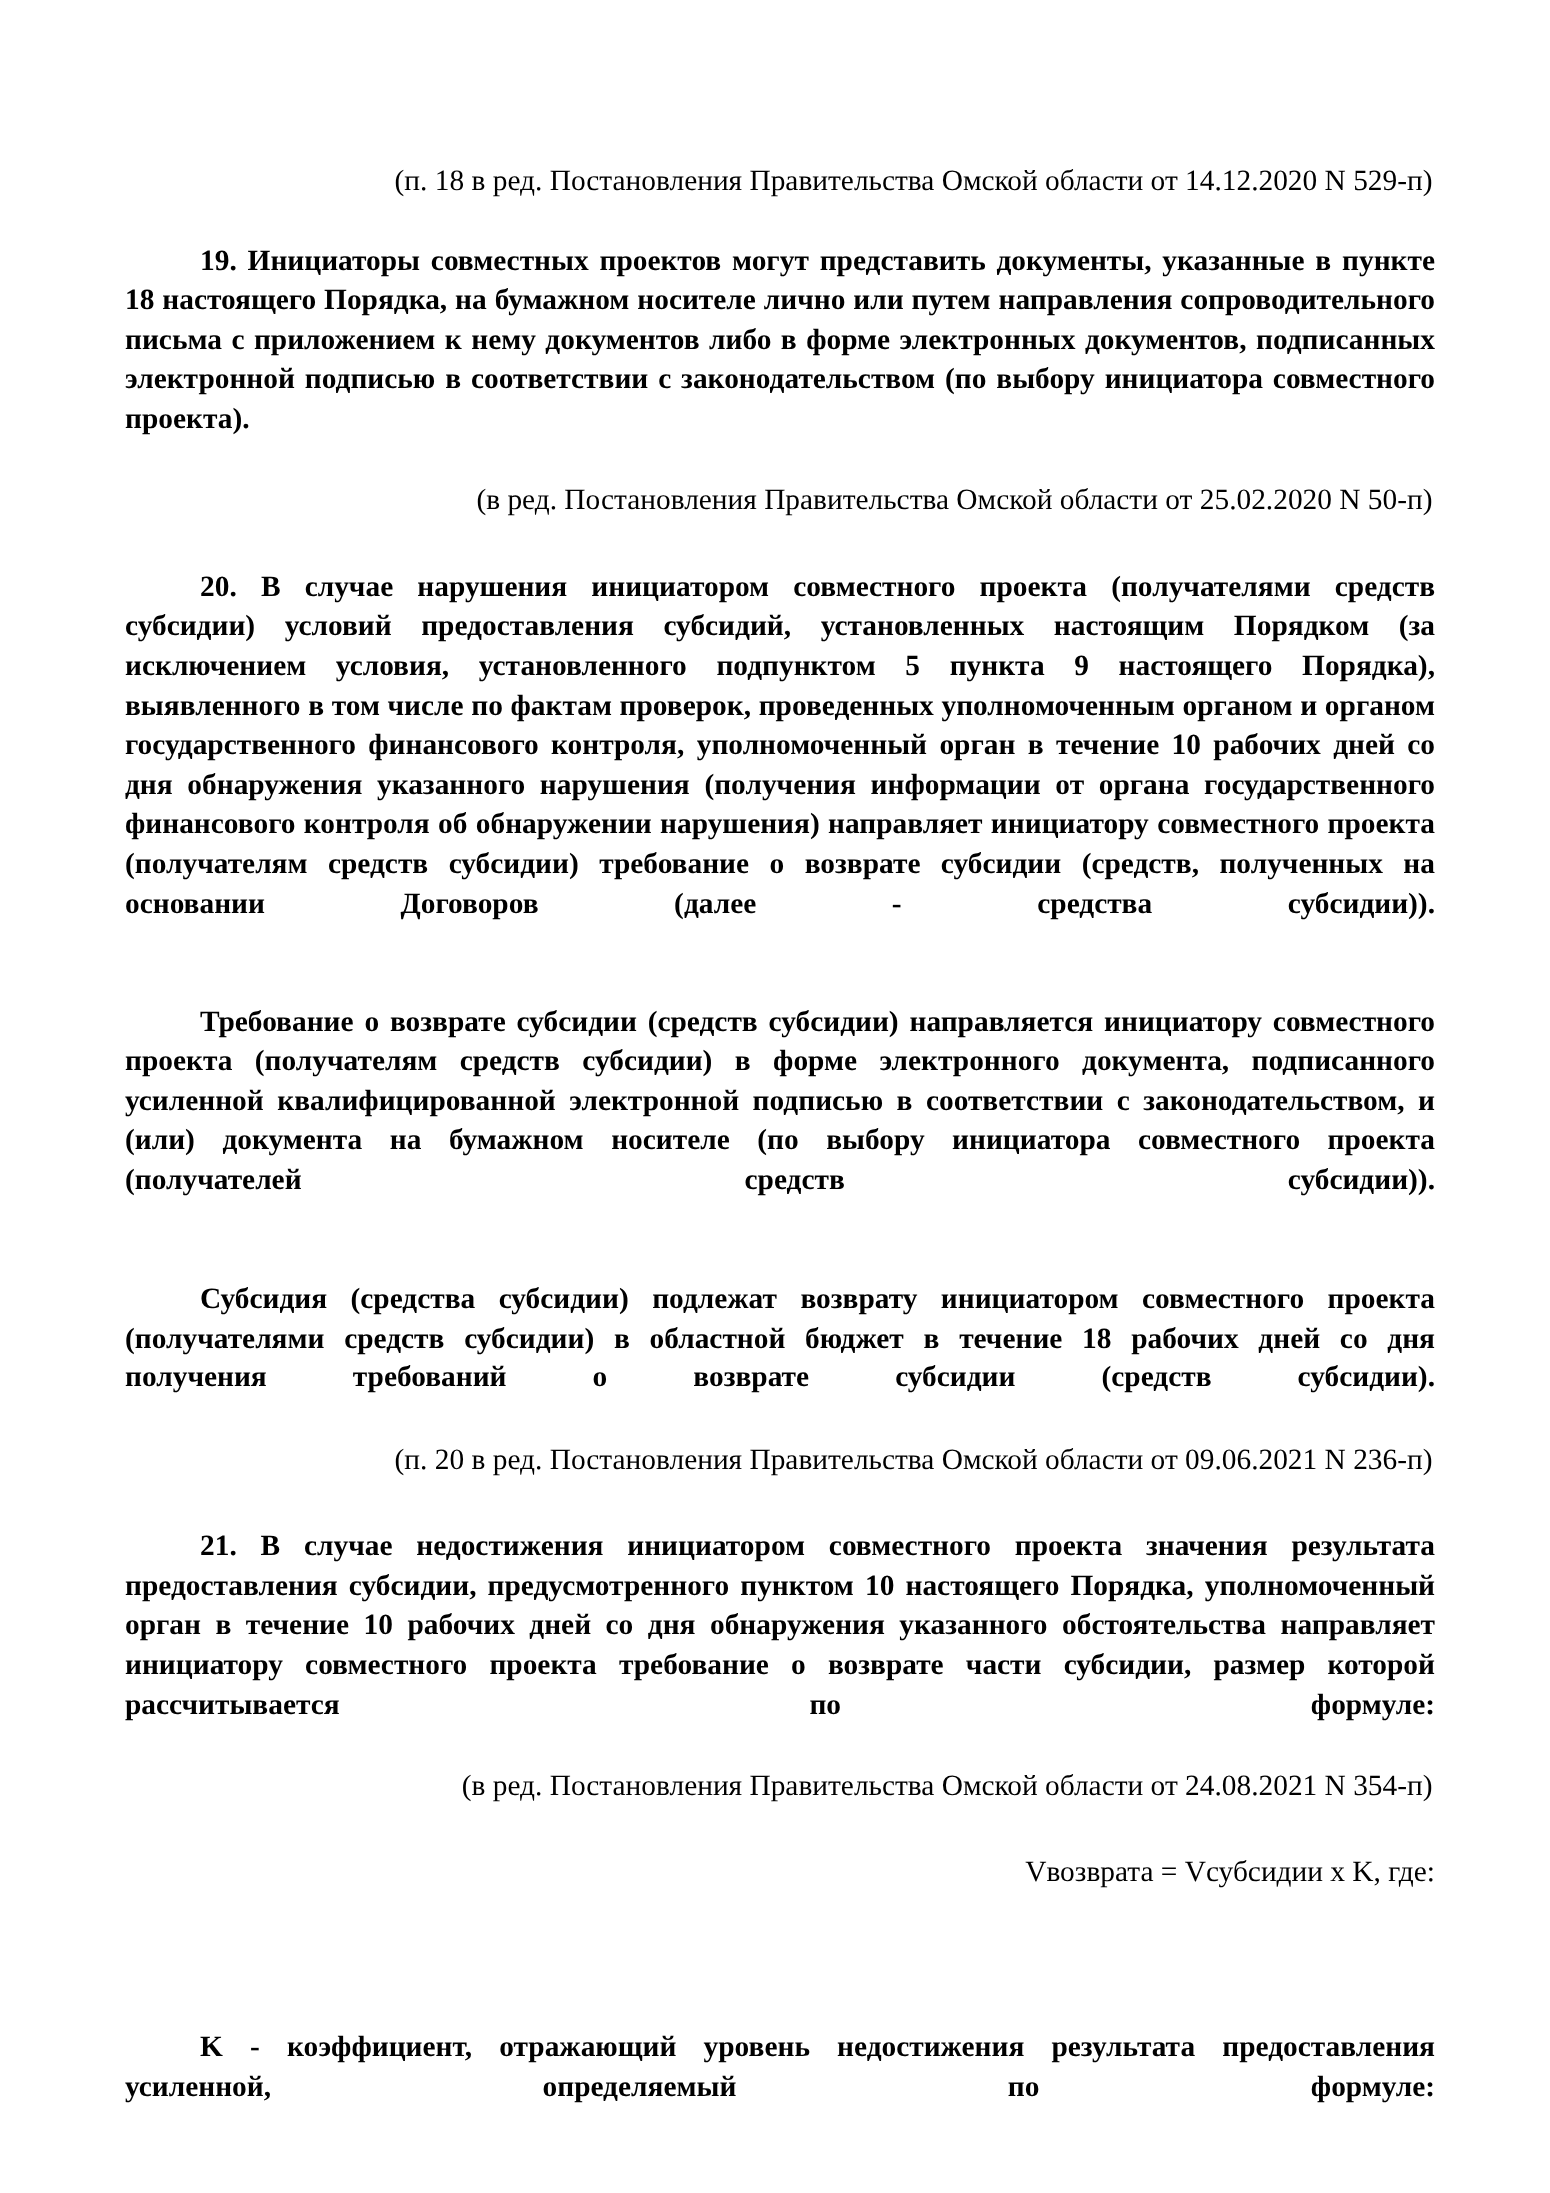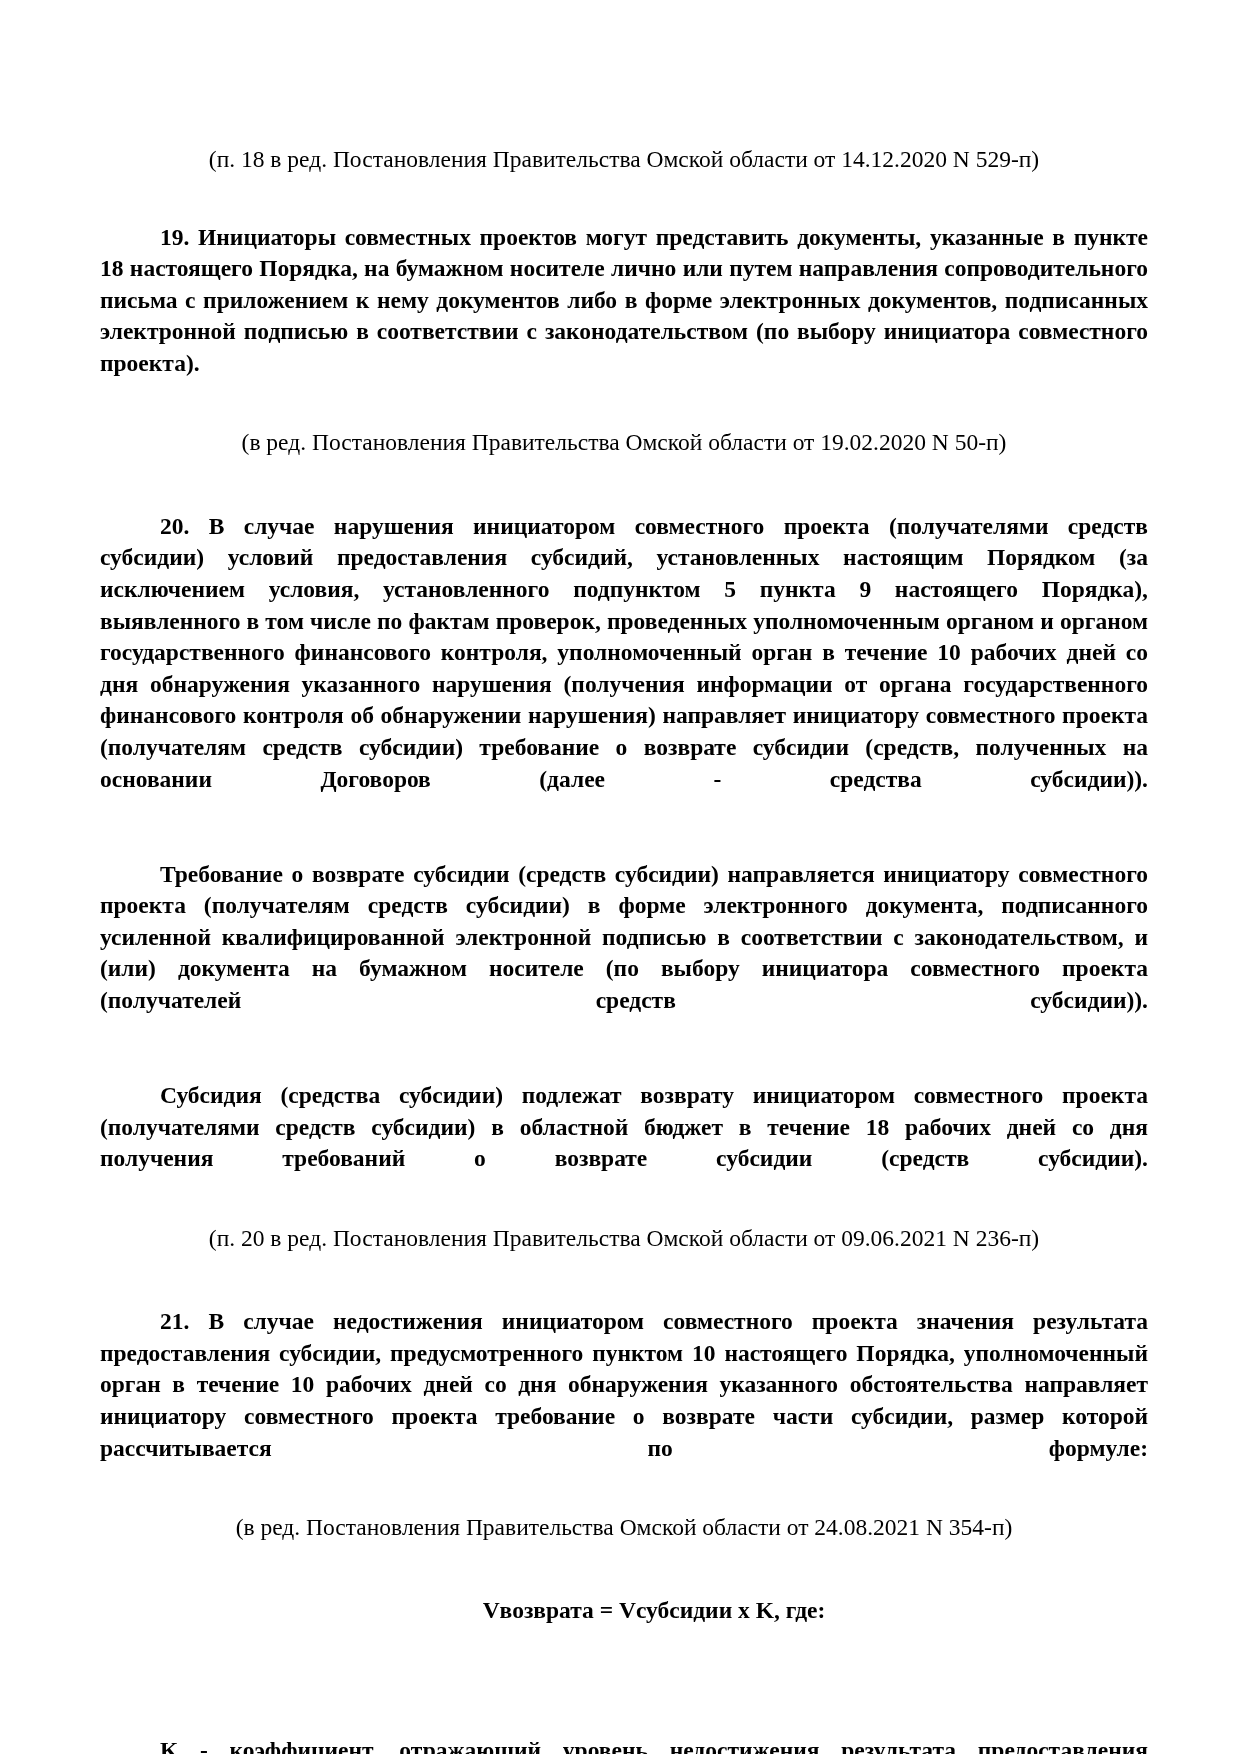--- a/index.html
+++ b/index.html
@@ -45,51 +45,50 @@
   .para.indent::after,
   .para.block::after {
     content: "";
     display: inline-block;
     width: 100%;
   }
   
   .ref {
     font-size: 23.5px;
     line-height: 31.6px;
-    text-align: center;
-    margin: 16px;
+    text-align: right;
+    margin: 2px;
     text-indent: 0;
   }
   
   .formula {
     font-size: 23.5px;
     line-height: 31.6px;
-    text-align: center;
+    text-align: right;
     margin: 0;
     text-indent: 0;
     padding-left: 60px;
-    font-weight: bold;
   }
   .gap-md { height: 30px; }
   .gap-lg { height: 32px; }
   .gap-xl { height: 36px; }
 </style>
 </head>
 <body>
 
 <div class="page">
   <div class="content">
 
     <p class="ref">(п. 18 в ред. Постановления Правительства Омской области от 14.12.2020 N 529-п)</p>
 
     <div class="gap-md"></div>
 
     <p class="para indent">19. Инициаторы совместных проектов могут представить документы, указанные в пункте 18 настоящего Порядка, на бумажном носителе лично или путем направления сопроводительного письма с приложением к нему документов либо в форме электронных документов, подписанных электронной подписью в соответствии с законодательством (по выбору инициатора совместного проекта).</p>
 
-    <p class="ref">(в ред. Постановления Правительства Омской области от 19.02.2020 N 50-п)</p>
+    <p class="ref">(в ред. Постановления Правительства Омской области от 25.02.2020 N 50-п)</p>
 
     <div class="gap-xl"></div>
 
     <p class="para indent">20. В случае нарушения инициатором совместного проекта (получателями средств субсидии) условий предоставления субсидий, установленных настоящим Порядком (за исключением условия, установленного подпунктом 5 пункта 9 настоящего Порядка), выявленного в том числе по фактам проверок, проведенных уполномоченным органом и органом государственного финансового контроля, уполномоченный орган в течение 10 рабочих дней со дня обнаружения указанного нарушения (получения информации от органа государственного финансового контроля об обнаружении нарушения) направляет инициатору совместного проекта (получателям средств субсидии) требование о возврате субсидии (средств, полученных на основании Договоров (далее - средства субсидии)).</p>
 
     <div class="gap-lg"></div>
 
     <p class="para indent">Требование о возврате субсидии (средств субсидии) направляется инициатору совместного проекта (получателям средств субсидии) в форме электронного документа, подписанного усиленной квалифицированной электронной подписью в соответствии с законодательством, и (или) документа на бумажном носителе (по выбору инициатора совместного проекта (получателей средств субсидии)).</p>
 
     <div class="gap-lg"></div>

